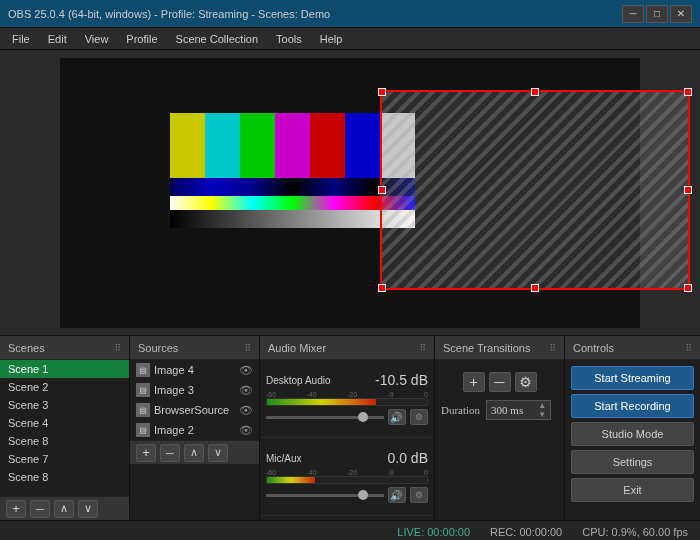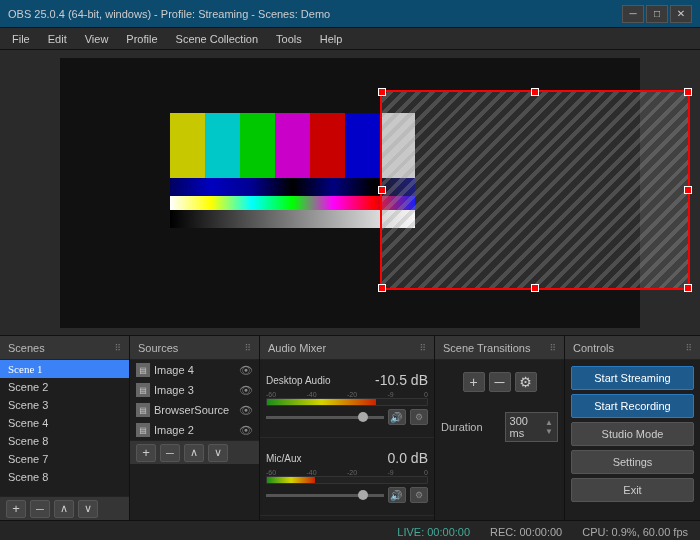--- a/index.html
+++ b/index.html
@@ -162,21 +162,21 @@
     #scenes-panel .panel-content {
       flex: 1;
       overflow-y: auto;
     }
     .scene-item {
       padding: 3px 8px;
       cursor: pointer;
       color: #ccc;
       font-size: 11px;
     }
-    .scene-item.selected { background: #3b82f6; color: #fff; font-family: Liberation Serif, serif; }
+    .scene-item.selected { background: #15803d; color: #fff; }
     .panel-footer {
       background: #353535;
       display: flex;
       align-items: center;
       padding: 3px 6px;
       gap: 4px;
       border-top: 1px solid #222;
       height: 24px;
     }
     .panel-footer-btn {
@@ -334,38 +334,39 @@
       font-size: 14px;
       display: flex;
       align-items: center;
       justify-content: center;
       cursor: pointer;
       border-radius: 2px;
     }
     .duration-row {
       display: flex;
       align-items: center;
-      gap: 22px;
-      margin-top: 20px;
+      gap: 6px;
+      margin-top: 8px;
+      font-family: Liberation Serif, serif;
     }
     .duration-label {
       font-size: 11px;
       color: #bbb;
     }
     .duration-input {
       background: #333;
       border: 1px solid #555;
       color: #ccc;
       width: 65px;
       padding: 2px 4px;
       font-size: 11px;
       display: flex;
       align-items: center;
       justify-content: space-between;
-      height: 30px;
+      height: 20px;
     }
     .duration-arrows {
       display: flex;
       flex-direction: column;
       gap: 1px;
     }
     .dur-arrow {
       font-size: 8px;
       color: #888;
       cursor: pointer;

